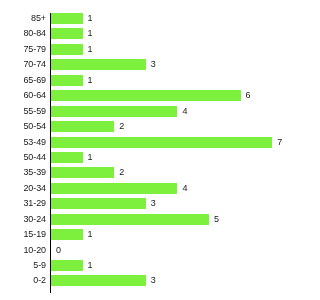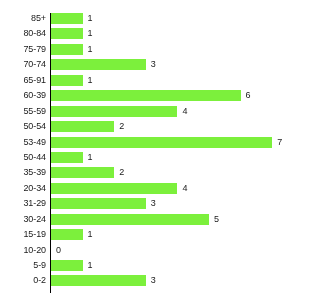--- a/index.html
+++ b/index.html
@@ -111,28 +111,28 @@
           <div class="val-label" style="left: 87.6px;">1</div>
         </div>
         <div class="row">
           <div class="cat-label">70-74</div>
           <div class="bar-wrap" style="width: 94.8px;">
             <div class="bar" style="width: 94.8px; background: rgb(124, 240, 60);"></div>
           </div>
           <div class="val-label" style="left: 150.8px;">3</div>
         </div>
         <div class="row">
-          <div class="cat-label">65-91</div>
-          <div class="bar-wrap" style="width: 31.6px;">
-            <div class="bar" style="width: 31.6px; background: rgb(124, 240, 60);"></div>
-          </div>
-          <div class="val-label" style="left: 87.6px;">1</div>
-        </div>
-        <div class="row">
-          <div class="cat-label">60-39</div>
+          <div class="cat-label">65-69</div>
+          <div class="bar-wrap" style="width: 31.6px;">
+            <div class="bar" style="width: 31.6px; background: rgb(124, 240, 60);"></div>
+          </div>
+          <div class="val-label" style="left: 87.6px;">1</div>
+        </div>
+        <div class="row">
+          <div class="cat-label">60-64</div>
           <div class="bar-wrap" style="width: 189.6px;">
             <div class="bar" style="width: 189.6px; background: rgb(124, 240, 60);"></div>
           </div>
           <div class="val-label" style="left: 245.6px;">6</div>
         </div>
         <div class="row">
           <div class="cat-label">55-59</div>
           <div class="bar-wrap" style="width: 126.4px;">
             <div class="bar" style="width: 126.4px; background: rgb(124, 240, 60);"></div>
           </div>

